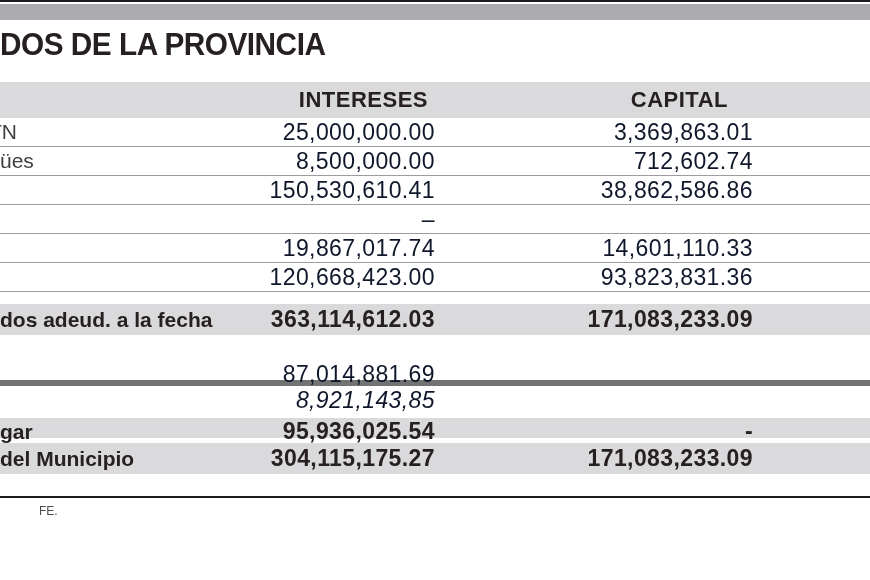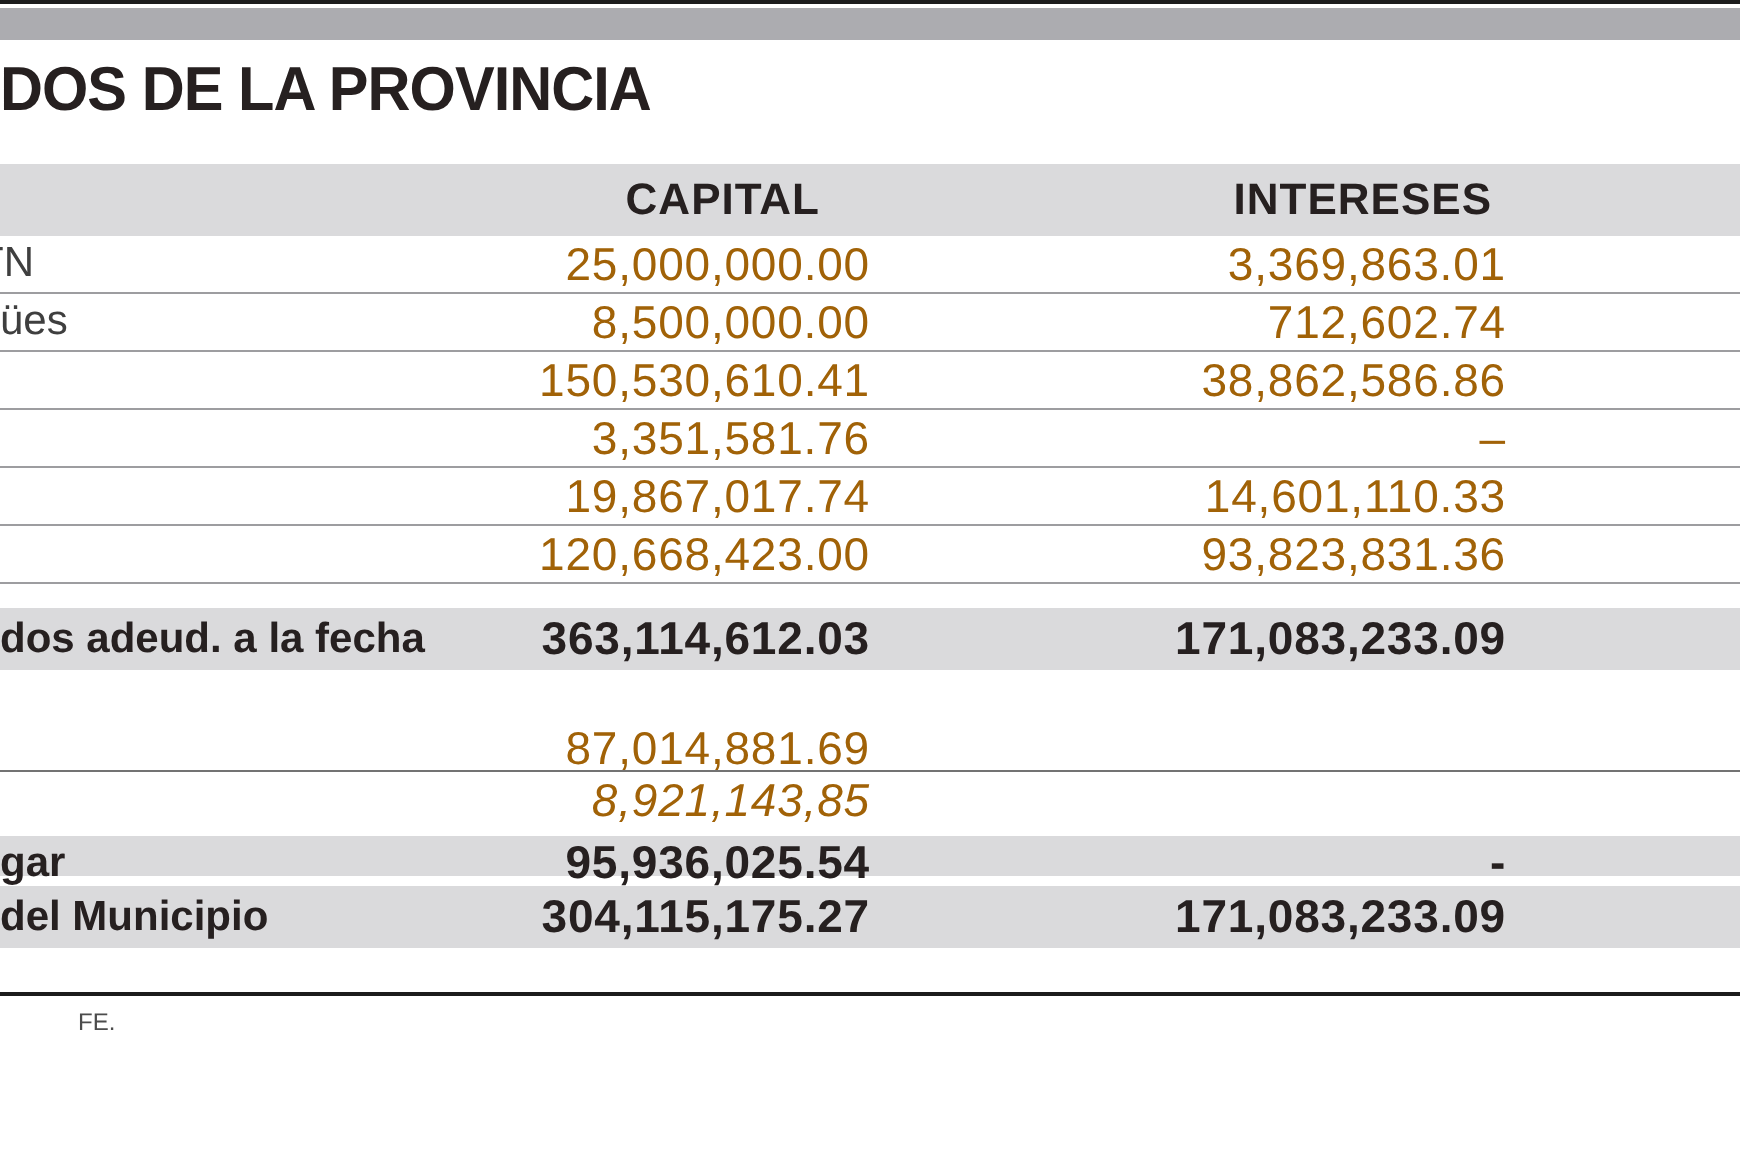--- a/index.html
+++ b/index.html
@@ -7,59 +7,59 @@
   .page{position:relative;width:870px;height:580px;overflow:hidden;background:#fff;}
 
   .topline{height:2px;background:#1c1c1c;margin-bottom:2px;}
   .graybar{height:16px;background:#acacb0;}
 
   .titlebox{height:62px;display:flex;align-items:flex-end;padding:0 0 22px 0;box-sizing:border-box;}
   .title{font-size:31px;font-weight:bold;color:#262020;letter-spacing:-0.5px;line-height:1;
          transform:scaleX(0.96);transform-origin:left bottom;white-space:nowrap;}
 
   .grid{display:grid;grid-template-columns:181px 254px 318px 1fr;align-items:center;}
-  .num{text-align:right;font-size:23px;letter-spacing:0.4px;color:#a16207;white-space:nowrap;}
+  .num{text-align:right;font-size:23px;letter-spacing:0.4px;color:#0f172a;white-space:nowrap;}
   .lbl{font-size:21px;color:#3f3f3f;white-space:nowrap;}
 
   .header-band{height:36px;background:#dadadc;}
   .header-band .hdr{font-size:22px;font-weight:bold;color:#262020;text-align:right;letter-spacing:0.5px;}
   .hdr-capital{padding-right:25px;}
   .hdr-intereses{padding-right:7px;}
 
   .datarow{height:29px;border-bottom:1px solid #9d9da0;box-sizing:border-box;}
   .indent-t{text-indent:-11px;}
 
   .band{background:#dadadc;}
   .band .num,.band .lbl{font-weight:bold;color:#262020;}
   .subtotal-band{height:31px;margin-top:12px;}
   .pagar-band{height:20px;margin-top:3px;}
   .municipio-band{height:31px;margin-top:5px;}
 
-  .xrow1{height:25px;margin-top:26px;border-bottom:1px solid #737373;box-sizing:border-box;}
+  .xrow1{height:25px;margin-top:26px;border-bottom:6px solid #737373;box-sizing:border-box;}
   .xrow2{height:29px;font-style:italic;}
 
   .bottomline{height:2px;background:#1c1c1c;margin-top:22px;}
   .footer{padding-top:6px;font-size:12px;color:#4c4c4c;padding-left:39px;}
 </style>
 </head>
 <body>
 
 <div class="page">
 
   <div class="topline"></div>
   <div class="graybar"></div>
 
   <div class="titlebox">
     <span class="title">DOS DE LA PROVINCIA</span>
   </div>
 
   <div class="grid header-band">
     <span class="lbl"></span>
+    <span class="hdr hdr-intereses">INTERESES</span>
     <span class="hdr hdr-capital">CAPITAL</span>
-    <span class="hdr hdr-intereses">INTERESES</span>
     <span></span>
   </div>
 
   <div class="grid datarow">
     <span class="lbl indent-t">TN</span>
     <span class="num">25,000,000.00</span>
     <span class="num">3,369,863.01</span>
     <span></span>
   </div>
   <div class="grid datarow">
@@ -69,21 +69,20 @@
     <span></span>
   </div>
   <div class="grid datarow">
     <span class="lbl"></span>
     <span class="num">150,530,610.41</span>
     <span class="num">38,862,586.86</span>
     <span></span>
   </div>
   <div class="grid datarow">
     <span class="lbl"></span>
-    <span class="num">3,351,581.76</span>
     <span class="num">–</span>
     <span></span>
   </div>
   <div class="grid datarow">
     <span class="lbl"></span>
     <span class="num">19,867,017.74</span>
     <span class="num">14,601,110.33</span>
     <span></span>
   </div>
   <div class="grid datarow">

